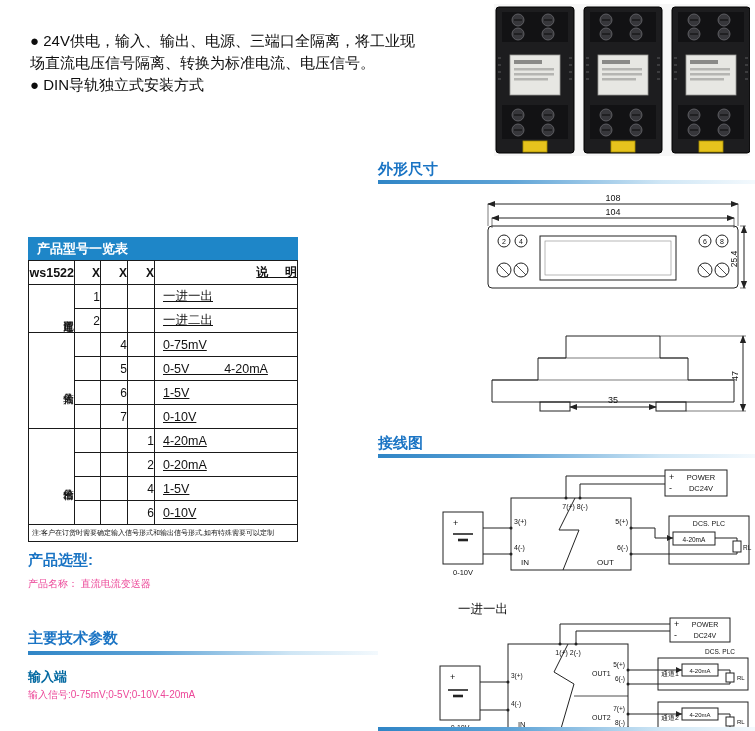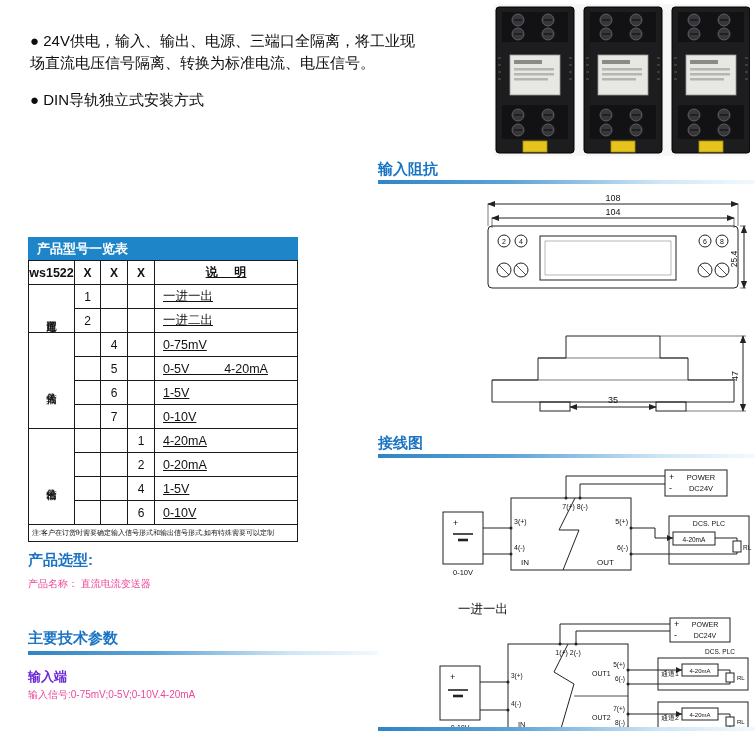--- a/index.html
+++ b/index.html
@@ -3,44 +3,44 @@
 <meta charset="utf-8">
 <style>
   * { margin:0; padding:0; box-sizing:border-box; }
   html,body { background:#ffffff; }
   body { font-family:"Liberation Sans","DejaVu Sans",sans-serif; color:#111; }
   .page { position:relative; width:755px; height:731px; background:#fff; overflow:hidden; margin:0 auto; }
   .abs { position:absolute; }
 
   
   .bullets { left:30px; top:30px; width:388px; font-size:15px; line-height:22px; color:#0d0d0d; }
-  .bullet + .bullet { margin-top:15px; }
+  .bullet + .bullet { margin-top:0; }
 
   
   .sec-heading { color:#1a74c4; font-weight:bold; font-size:15px; white-space:nowrap; }
   .bar { height:4px; background:linear-gradient(to right,#2f85c6 0%,#5ea3d6 35%,#cfe6f5 75%,#f3f9fd 100%); }
 
   
   .model-table { left:28px; top:205px; width:270px; }
   .model-table .title { background:#1e86c8; color:#fff; font-size:13px; font-weight:bold; height:23px; line-height:23px; padding-left:9px;margin-top:32px; }
   .model-table table { width:100%; border-collapse:collapse; table-layout:fixed; }
   .model-table col.c0 { width:46px; } .model-table col.c1 { width:26px; }
   .model-table col.c2 { width:27px; } .model-table col.c3 { width:27px; }
-  .model-table td { border:1px solid #1a1a1a; font-size:12px; text-align:center; height:24px; padding:0; vertical-align:middle; }
+  .model-table td { border:1px solid #1a1a1a; font-size:12px; text-align:right; height:24px; padding:0; vertical-align:middle; }
   .model-table tr.head td { font-weight:bold; height:24px; }
   .model-table td.model { font-size:12.5px; }
   .model-table td.pre, .model-table td.desc { white-space:pre;text-decoration:underline; }
   .model-table td.desc { text-align:left; padding-left:8px; font-size:12.5px; }
   .model-table td.group { padding:0; }
   .model-table .vtext { writing-mode:vertical-rl; text-orientation:upright; font-size:10.5px; line-height:1.05; letter-spacing:0; display:inline-block; }
   .model-table td.note { font-size:7px; text-align:left; padding:2px 3px; height:17px; line-height:1.1; white-space:nowrap; overflow:hidden; font-weight:normal; }
 
   
   .body-line { font-size:10px; color:#ec4899; white-space:nowrap; }
-  .blue-line { color:#6d28d9; font-weight:bold; font-size:13px; white-space:nowrap; }
+  .blue-line { color:#0369a1; font-weight:bold; font-size:13px; white-space:nowrap; }
 
   .caption { font-size:12.5px; color:#0d0d0d; }
 
   svg { font-family:"Liberation Sans","DejaVu Sans",sans-serif; display:block; }
   svg text { stroke:none; }
 </style>
 </head>
 <body>
 
 <div class="page">
@@ -87,21 +87,21 @@
         <line x1="48" y1="123" x2="56" y2="123" stroke="#0a0a0a"></line>
         <rect x="27" y="134" width="24" height="11" fill="#e6c31d" stroke="#a98f00" stroke-width="0.8"></rect>
       </g>
     </defs>
     <rect x="0" y="0" width="256" height="152" fill="#f7f7f7"></rect>
     <use href="#module" x="2" y="3"></use>
     <use href="#module" x="90" y="3"></use>
     <use href="#module" x="178" y="3"></use>
   </svg>
 
-  <div class="abs sec-heading" style="left:378px; top:160px;">输入阻抗</div>
+  <div class="abs sec-heading" style="left:378px; top:160px;">外形尺寸</div>
   <div class="abs bar" style="left:378px; top:180px; width:377px;"></div>
 
   <svg class="abs" style="left:478px; top:192px;" width="272" height="238" viewBox="0 0 272 238">
     <defs>
       <marker id="arr" viewBox="0 0 10 10" refX="9" refY="5" markerWidth="8" markerHeight="8" orient="auto-start-reverse">
         <path d="M0,1 L10,5 L0,9 z" fill="#222"></path>
       </marker>
     </defs>
     <g stroke="#222" stroke-width="1" fill="none">
       <line x1="10" y1="12" x2="260" y2="12" marker-start="url(#arr)" marker-end="url(#arr)"></line>

